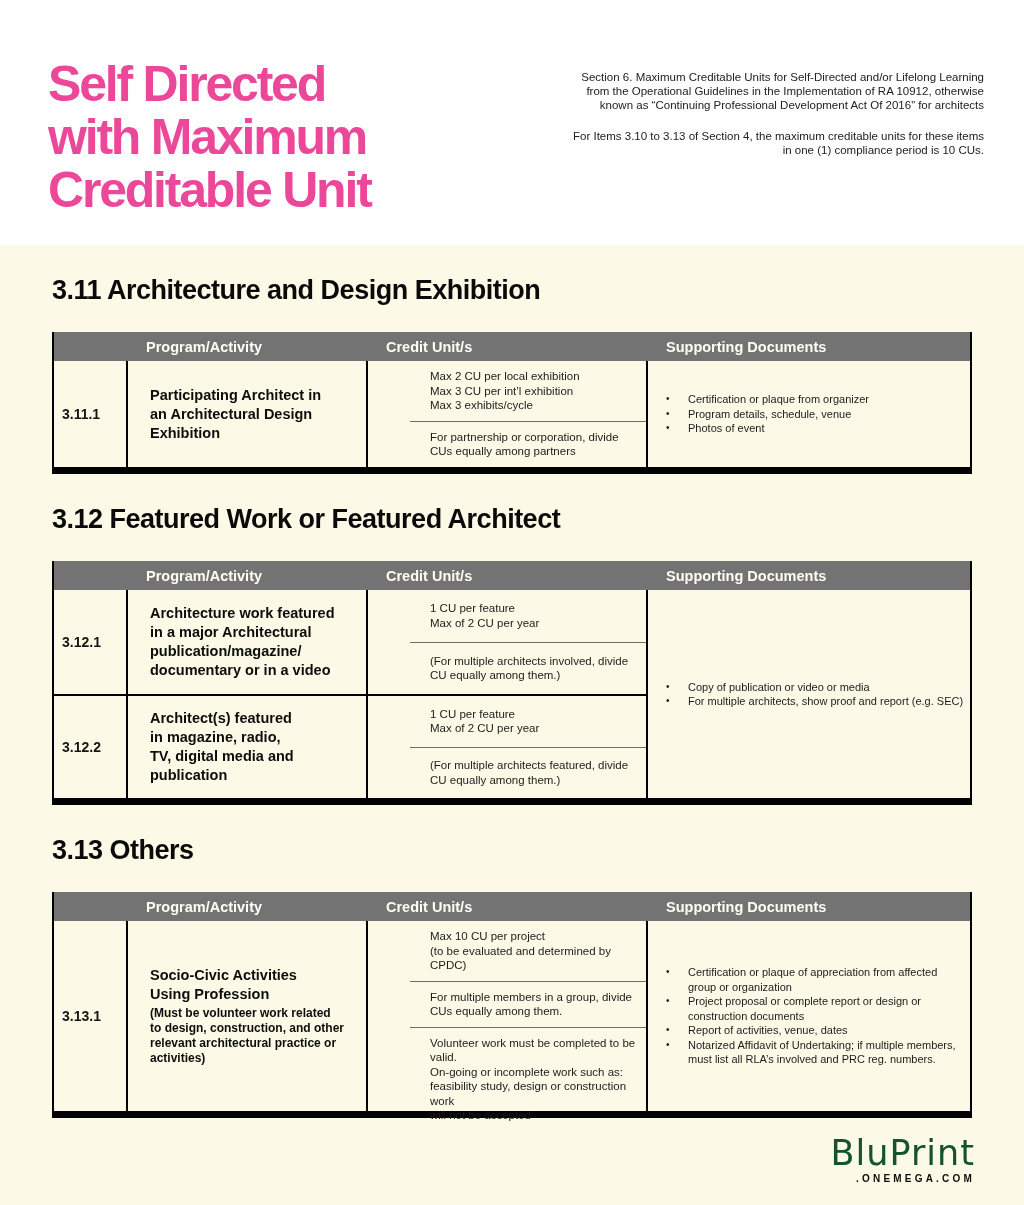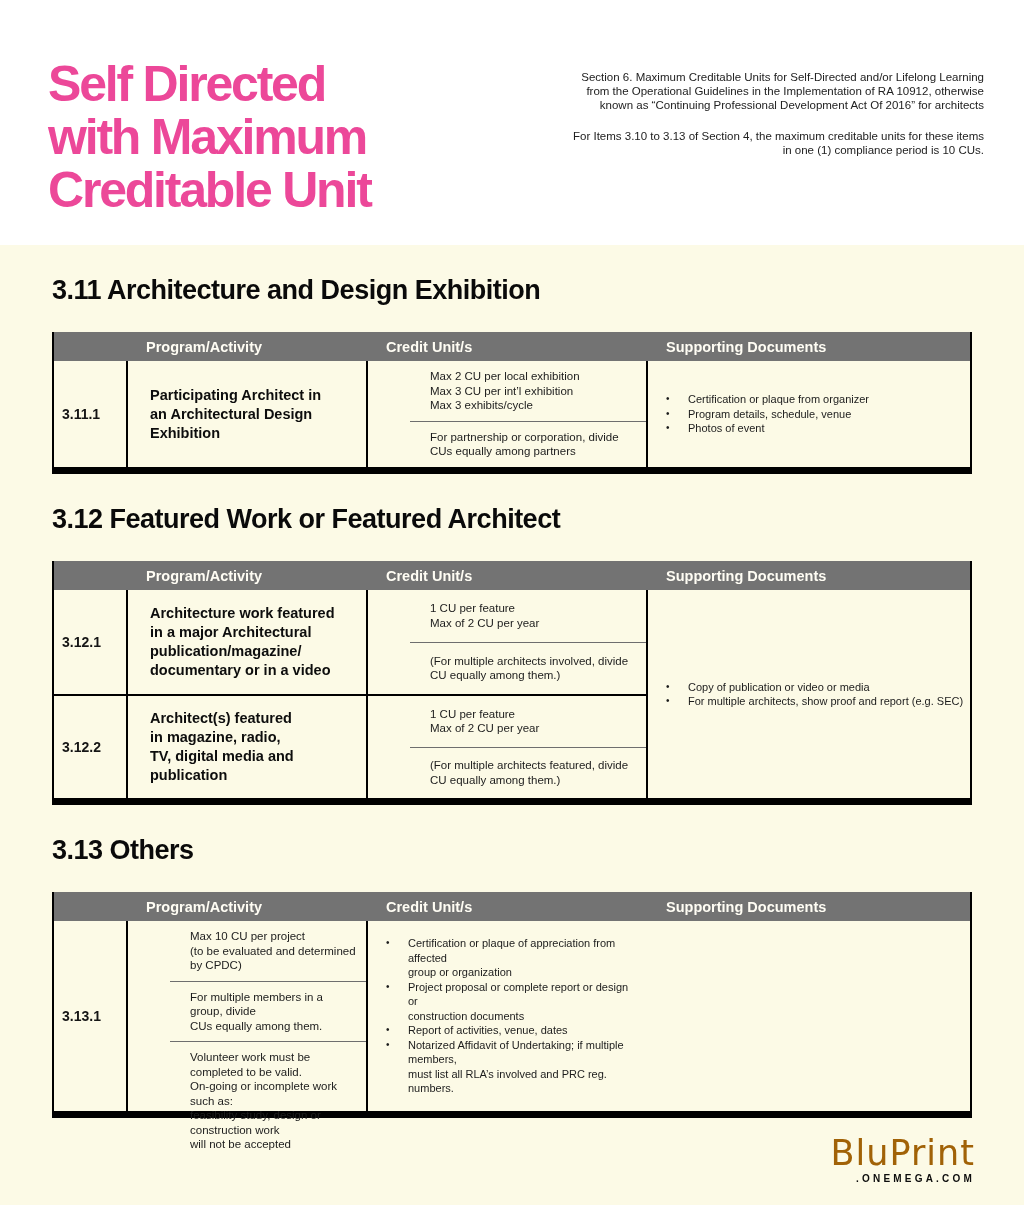--- a/index.html
+++ b/index.html
@@ -151,21 +151,21 @@
   
   .page-footer {
     padding:16px 49px 0 0;
     text-align:right;
   }
   .brand {
     font-family:"DejaVu Sans", sans-serif;
     font-size:35px;
     line-height:38px;
     letter-spacing:1px;
-    color:#a16207;
+    color:#14532d;
   }
   .brand-domain {
     font-size:10px;
     font-weight:bold;
     letter-spacing:3.2px;
     color:#0d0d0d;
     margin-top:1px;
   }
 </style>
 </head>
@@ -256,20 +256,28 @@
 
     <section>
       <h2 class="section-heading">3.13 Others</h2>
       <div class="cu-table t313">
         <div class="th th-id"></div>
         <div class="th">Program/Activity</div>
         <div class="th">Credit Unit/s</div>
         <div class="th">Supporting Documents</div>
 
         <div class="td cell-id">3.13.1</div>
+        <div class="td bl cell-program">
+          <div class="pre">Socio-Civic Activities
+Using Profession</div>
+          <div class="program-note pre">(Must be volunteer work related
+to design, construction, and other
+relevant architectural practice or
+activities)</div>
+        </div>
         <div class="td bl cell-credit">
           <div class="credit-block pre">Max 10 CU per project
 (to be evaluated and determined by CPDC)</div>
           <div class="credit-block pre">For multiple members in a group, divide
 CUs equally among them.</div>
           <div class="credit-block flex-md pre">Volunteer work must be completed to be valid.
 On-going or incomplete work such as:
 feasibility study, design or construction work
 will not be accepted</div>
         </div>

